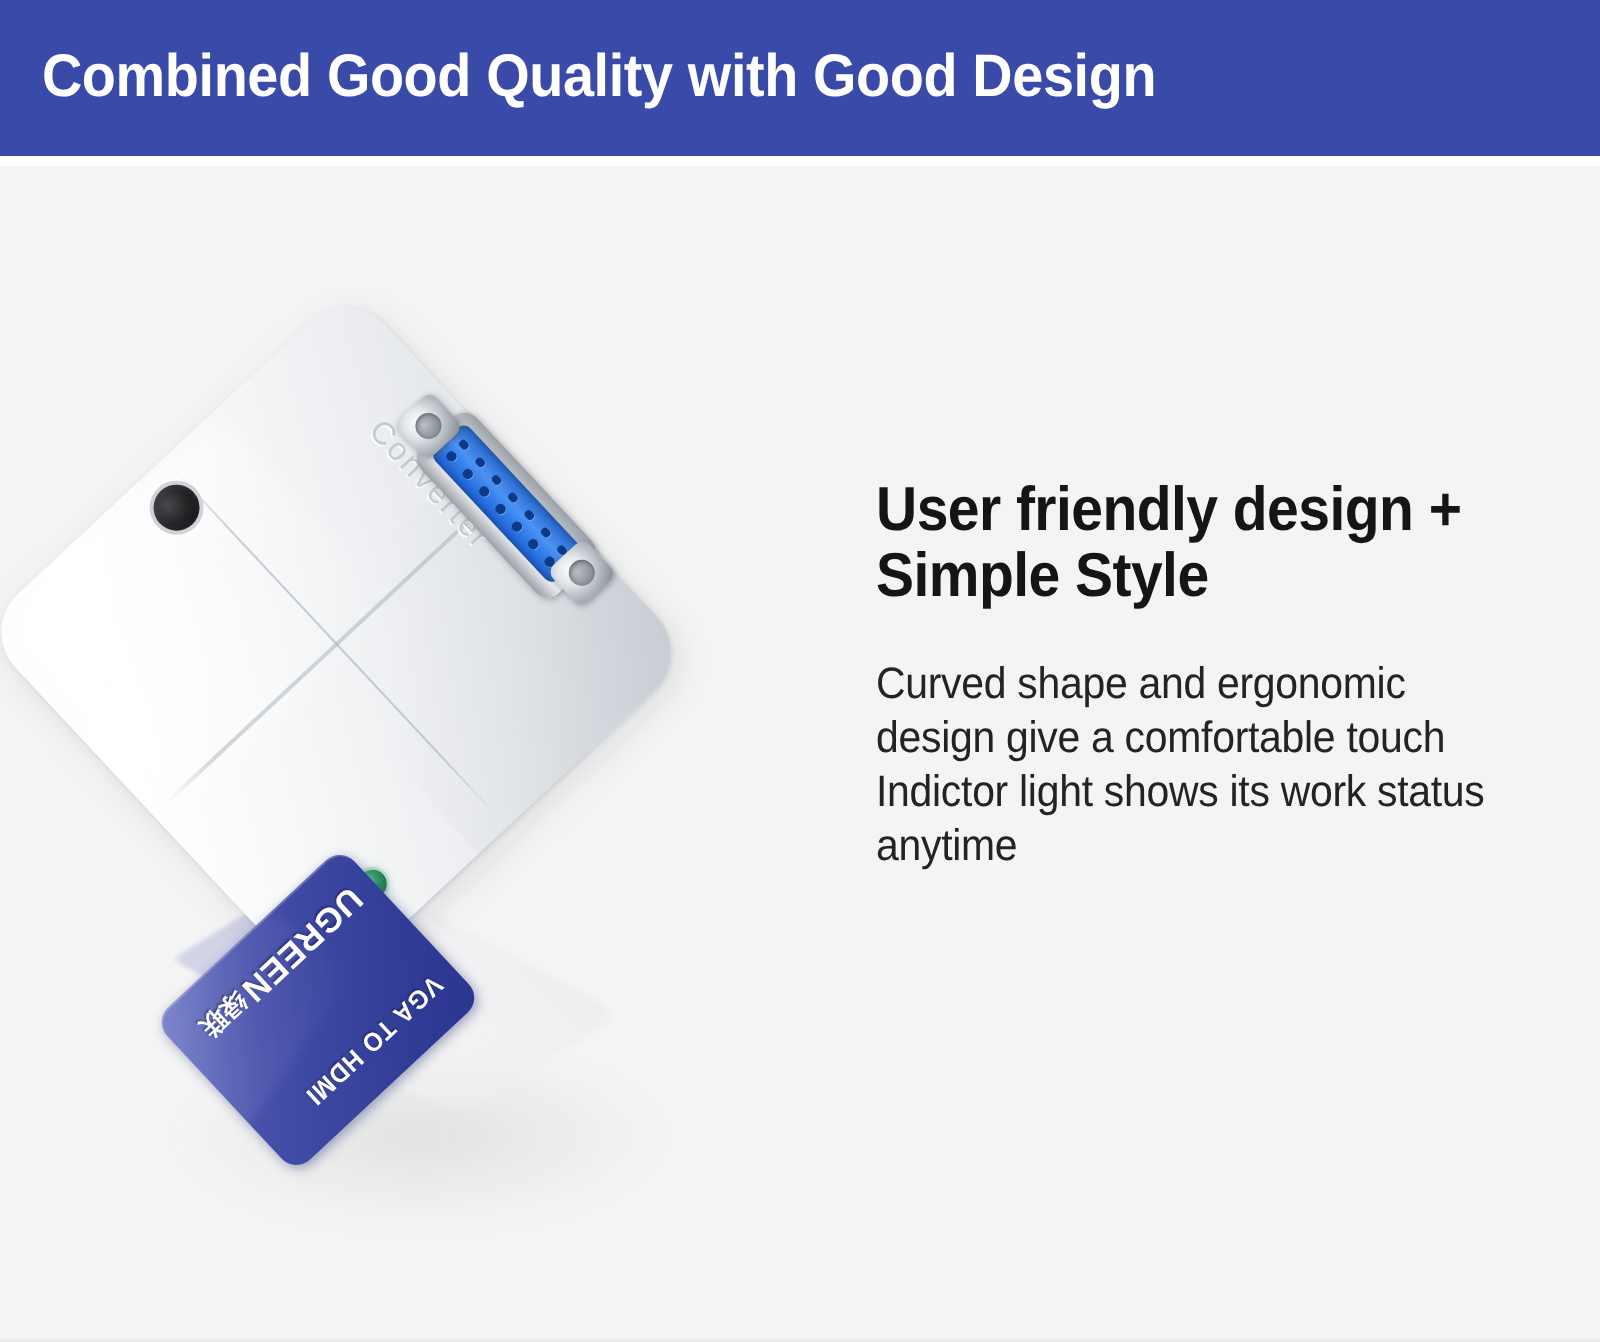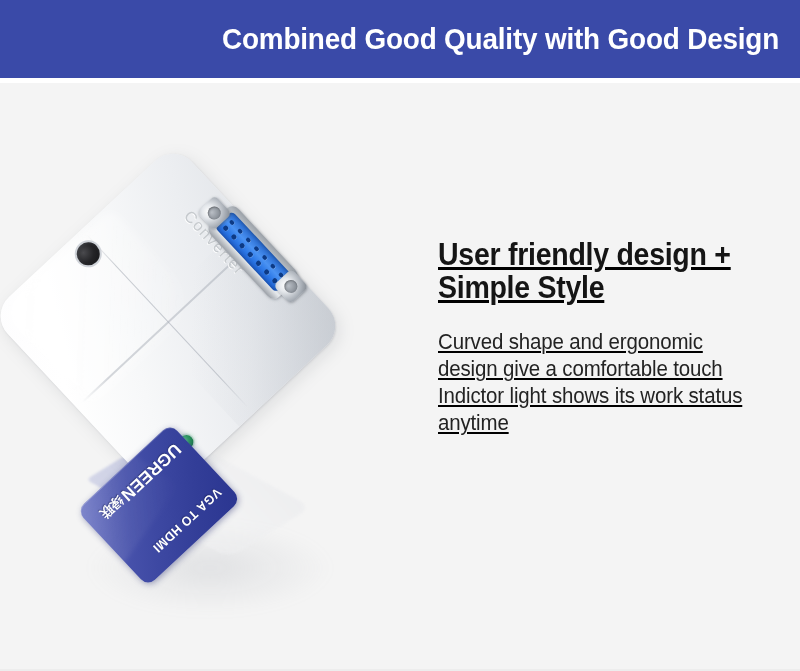--- a/index.html
+++ b/index.html
@@ -23,21 +23,21 @@
   
   .banner {
     position: absolute;
     left: 0;
     top: 0;
     width: 800px;
     height: 78px;
     background: #3a4aa8;
     display: flex;
     align-items: center;
-    justify-content: flex-end;
+    justify-content: flex-start;
   }
   .banner-title {
     color: #ffffff;
     font-size: 30px;
     font-weight: bold;
     letter-spacing: -0.2px;
     transform: scaleX(0.93);
     white-space: nowrap;
     text-align: center;
     font-family: "Liberation Sans", "DejaVu Sans", sans-serif;
@@ -61,21 +61,20 @@
     height: 588px;
     background: #f4f4f4;
   }
 
   
   .copy {
     position: absolute;
     left: 438px;
     top: 155px;
     width: 350px;
-    text-decoration: underline;
   }
   .headline {
     margin: 0;
     color: #151515;
     font-size: 31px;
     line-height: 33px;
     font-weight: bold;
     transform: scaleX(0.92);
     transform-origin: left top;
     letter-spacing: -0.3px;

